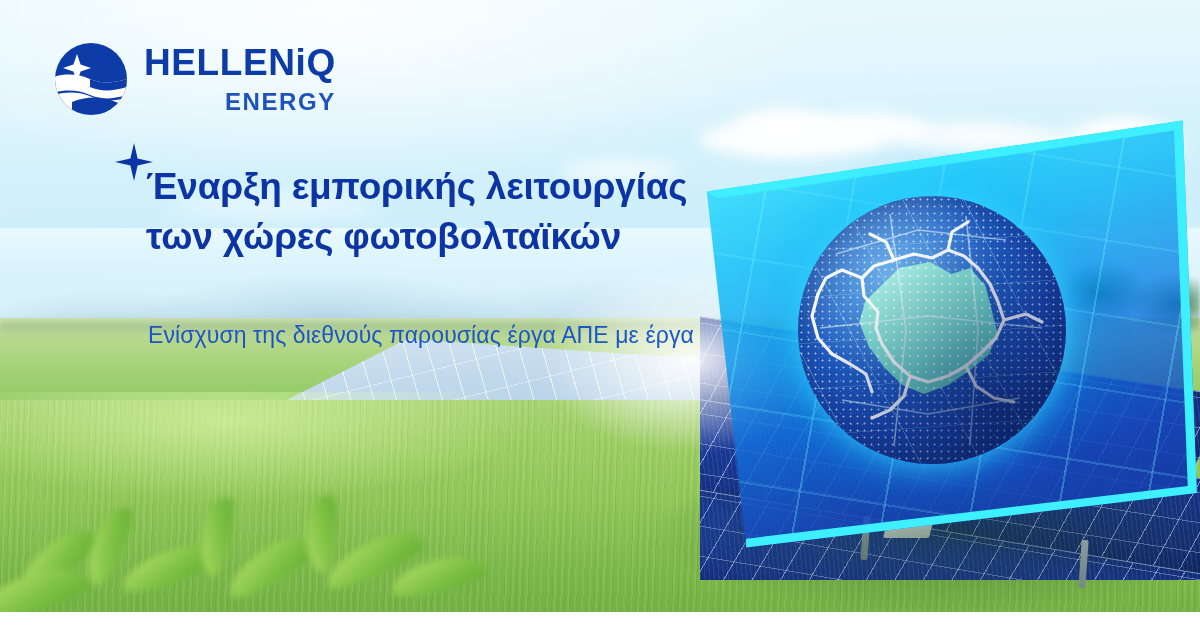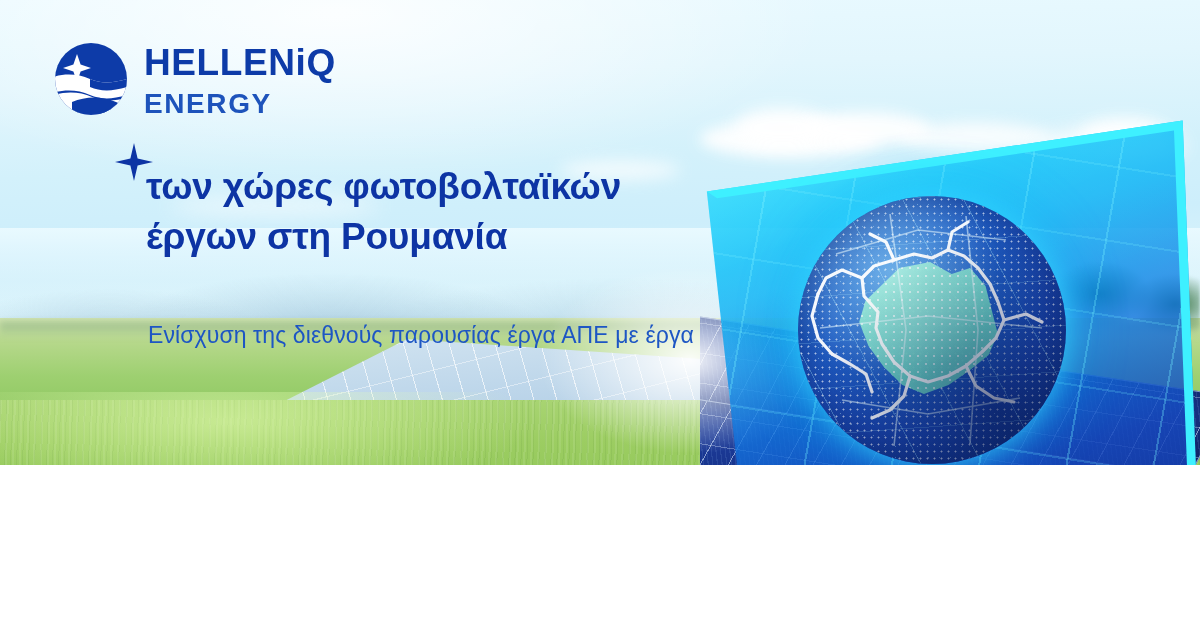--- a/index.html
+++ b/index.html
@@ -1,20 +1,20 @@
 <!DOCTYPE html>
 <html><head>
 <meta charset="utf-8">
 <style>
   html,body{margin:0;padding:0;background:#fff;}
   body{font-family:"Liberation Sans", sans-serif;}
 
   .banner{
     position:relative;
-    width:1200px;height:465px;
+    width:1200px;height:612px;
     overflow:hidden;
     background:#fde047;
   }
 
   
   .sky{
     position:absolute;left:0;top:0;width:1200px;height:330px;
     background:linear-gradient(178deg,#eafaff 0%,#e2f6fd 24%,#d3f1fb 48%,#cdeefb 66%,#d9f3fb 82%,#e6f8fd 100%);
   }
   .sky-wash{
@@ -232,22 +232,22 @@
 
   
   .logo{position:absolute;left:52px;top:36px;width:300px;height:86px;}
   .logo-mark{position:absolute;left:0;top:4px;width:78px;height:78px;}
   .logo-text{position:absolute;left:92px;top:8px;}
   .logo-name{
     font-size:37px;font-weight:bold;letter-spacing:.6px;
     color:#0d3ba8;line-height:1;white-space:nowrap;
   }
   .logo-sub{
-    font-size:28px;font-weight:bold;letter-spacing:1.6px;
-    color:#1d53bb;line-height:1;margin-top:9px;
+    font-size:24px;font-weight:bold;letter-spacing:1.6px;
+    color:#1d53bb;line-height:1;margin-top:9px;text-align:right;
   }
 
   
   .sparkle{position:absolute;left:113px;top:141px;width:42px;height:42px;}
   .headline{
     position:absolute;left:146px;top:162px;width:620px;
     font-size:37px;font-weight:bold;line-height:50px;
     color:#0d34a4;letter-spacing:-.2px;
   }
   .headline div{white-space:nowrap;}
@@ -384,21 +384,21 @@
       <div class="logo-name">HELLENiQ</div>
       <div class="logo-sub">ENERGY</div>
     </div>
   </div>
 
   <svg class="sparkle" viewBox="0 0 42 42">
     <path d="M21 2 L24.6 17.4 L40 21 L24.6 24.6 L21 40 L17.4 24.6 L2 21 L17.4 17.4 Z" fill="#0d34a4"></path>
   </svg>
 
   <div class="headline">
+    <div>Έναρξη εμπορικής λειτουργίας</div>
     <div>των χώρες φωτοβολταϊκών</div>
-    <div>έργων στη Ρουμανία</div>
   </div>
 
   <div class="subhead">
     <div>Ενίσχυση της διεθνούς παρουσίας έργα ΑΠΕ με έργα</div>
   </div>
 
 </div>
 
 </body></html>

